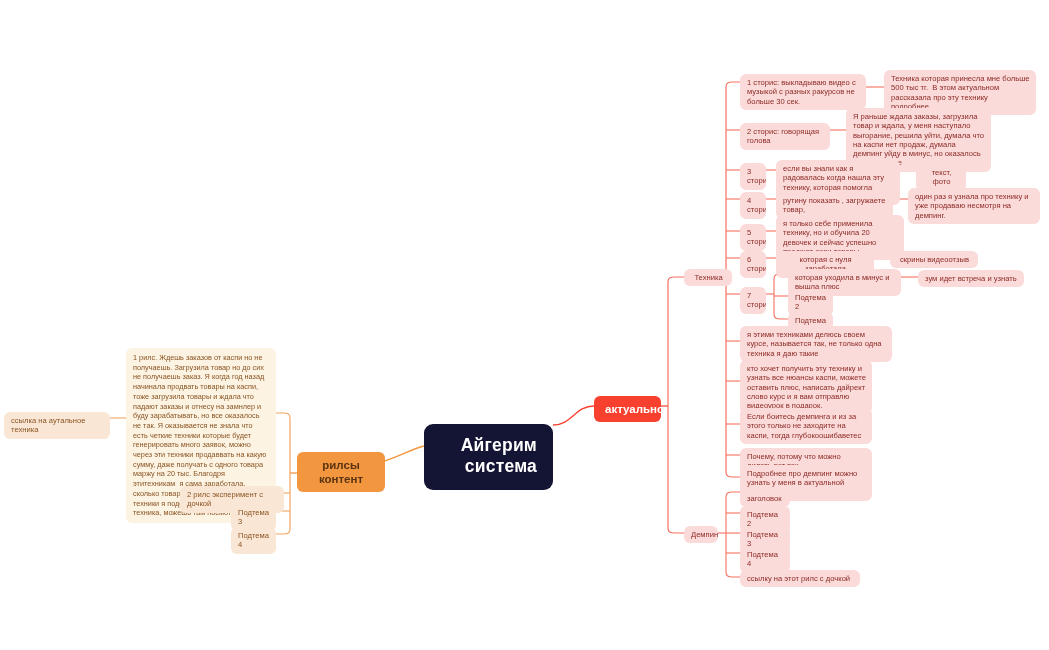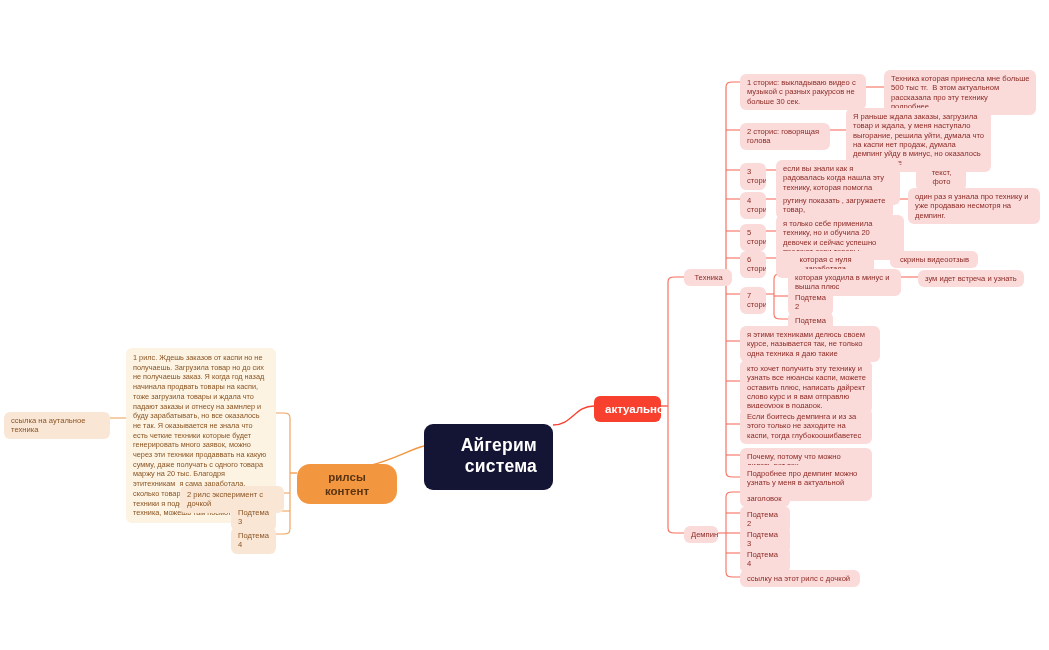--- a/index.html
+++ b/index.html
@@ -199,34 +199,34 @@
   <div class="node node-pink" style="left:740px; top:251px; width:26px;">6 сторис</div>
   <div class="node node-pink center" style="left:776px; top:251px; width:98px;">которая с нуля заработала</div>
   <div class="node node-pink center" style="left:890px; top:251px; width:88px;">скрины видеоотзыв</div>
 
   <div class="node node-pink" style="left:740px; top:287px; width:26px;">7 сторис</div>
   <div class="node node-pink" style="left:788px; top:269px; width:113px;">которая уходила в минус и вышла плюс</div>
   <div class="node node-pink" style="left:918px; top:270px; width:106px;">зум идет встреча и узнать</div>
   <div class="node node-pink" style="left:788px; top:289px; width:45px;">Подтема 2</div>
   <div class="node node-pink" style="left:788px; top:312px; width:45px;">Подтема 3</div>
 
-  <div class="node node-pink" style="left:740px; top:326px; width:140px;">я этими техниками делюсь своем курсе, называется так, не только одна техника я даю такие</div>
+  <div class="node node-pink" style="left:740px; top:326px; width:152px;">я этими техниками делюсь своем курсе, называется так, не только одна техника я даю такие</div>
   <div class="node node-pink" style="left:740px; top:360px; width:132px;">кто хочет получить эту технику и узнать все нюансы каспи, можете оставить плюс, написать дайрект слово курс и я вам отправлю видеоурок в подарок.</div>
   <div class="node node-pink" style="left:740px; top:408px; width:132px;">Если боитесь демпинга и из за этого только не заходите на каспи, тогда глубокоошибаветес</div>
   <div class="node node-pink" style="left:740px; top:448px; width:132px;">Почему, потому что можно дилать вот так</div>
   <div class="node node-pink" style="left:740px; top:465px; width:132px;">Подробнее про демпинг можно узнать у меня в актуальной демпинг</div>
 
   <div class="node node-pink center" style="left:684px; top:526px; width:34px;">Демпинг</div>
   <div class="node node-pink" style="left:740px; top:490px; width:50px;">заголовок</div>
   <div class="node node-pink" style="left:740px; top:506px; width:50px;">Подтема 2</div>
   <div class="node node-pink" style="left:740px; top:526px; width:50px;">Подтема 3</div>
   <div class="node node-pink" style="left:740px; top:546px; width:50px;">Подтема 4</div>
   <div class="node node-pink" style="left:740px; top:570px; width:120px;">ссылку на этот рилс с дочкой</div>
 
-  <div class="node node-l1-orange" style="left:297px; top:464px; width:100px;border-radius:13px;">рилсы контент</div>
+  <div class="node node-l1-orange" style="left:297px; top:452px; width:88px;">рилсы контент</div>
 
   <div class="node node-cream" style="left:126px; top:348px; width:150px;">1 рилс. Ждешь заказов от каспи но не получаешь. Загрузила товар но до сих не получаешь заказ. Я когда год назад начинала продвать товары на каспи, тоже загрузила товары и ждала что падают заказы и отнесу на замнлер и буду зарабатывать, но все оказалось не так. Я оказывается не знала что есть четкие техники которые будет генерировать много заявок, можно через эти техники продаввать на какую сумму, даже получать с одного товара маржу на 20 тыс. Благодря этитехникам  я сама заработала, сколько товаров. Про все эти мои техники я подептилась в актуальгнои техника, можешь там посмотреть.</div>
   <div class="node node-peach" style="left:4px; top:412px; width:106px;">ссылка на аутальное техника</div>
 
   <div class="node node-peach center" style="left:180px; top:486px; width:104px;">2 рилс эксперимент с дочкой</div>
 
   <div class="node node-peach center" style="left:231px; top:504px; width:45px;">Подтема 3</div>
   <div class="node node-peach center" style="left:231px; top:527px; width:45px;">Подтема 4</div>
 
 </div>

